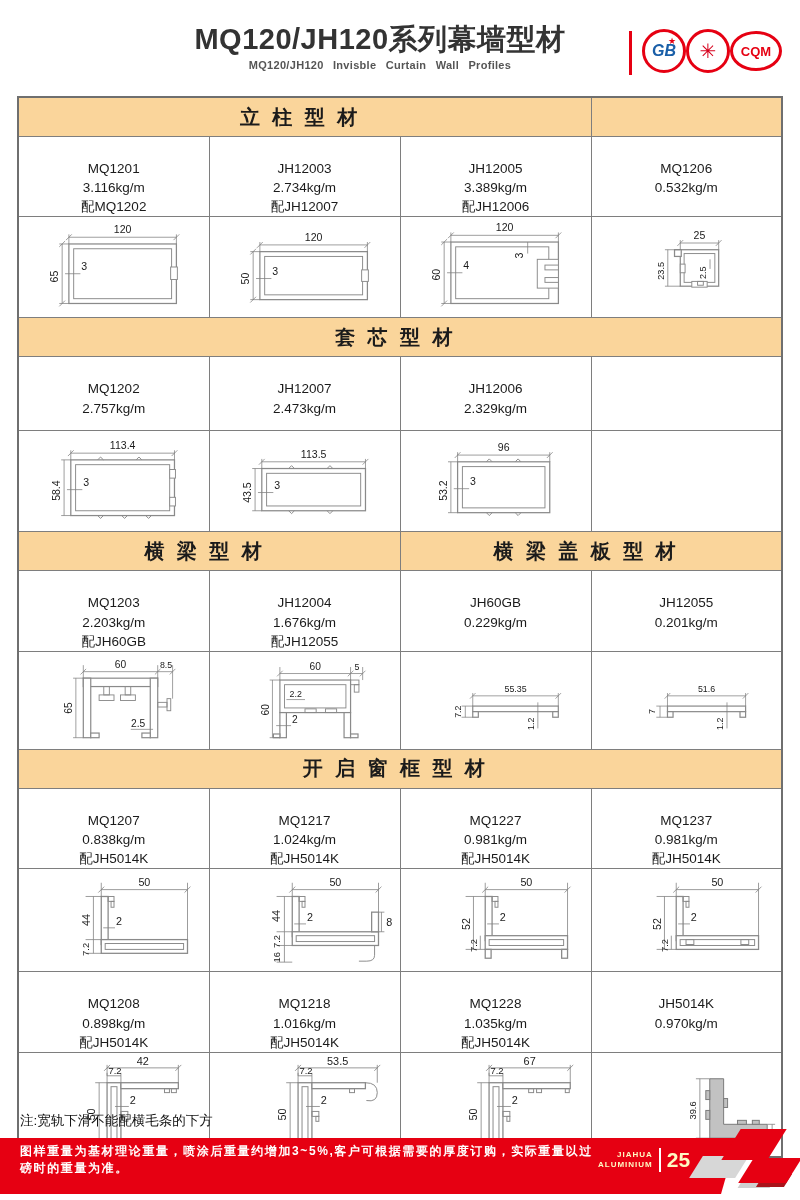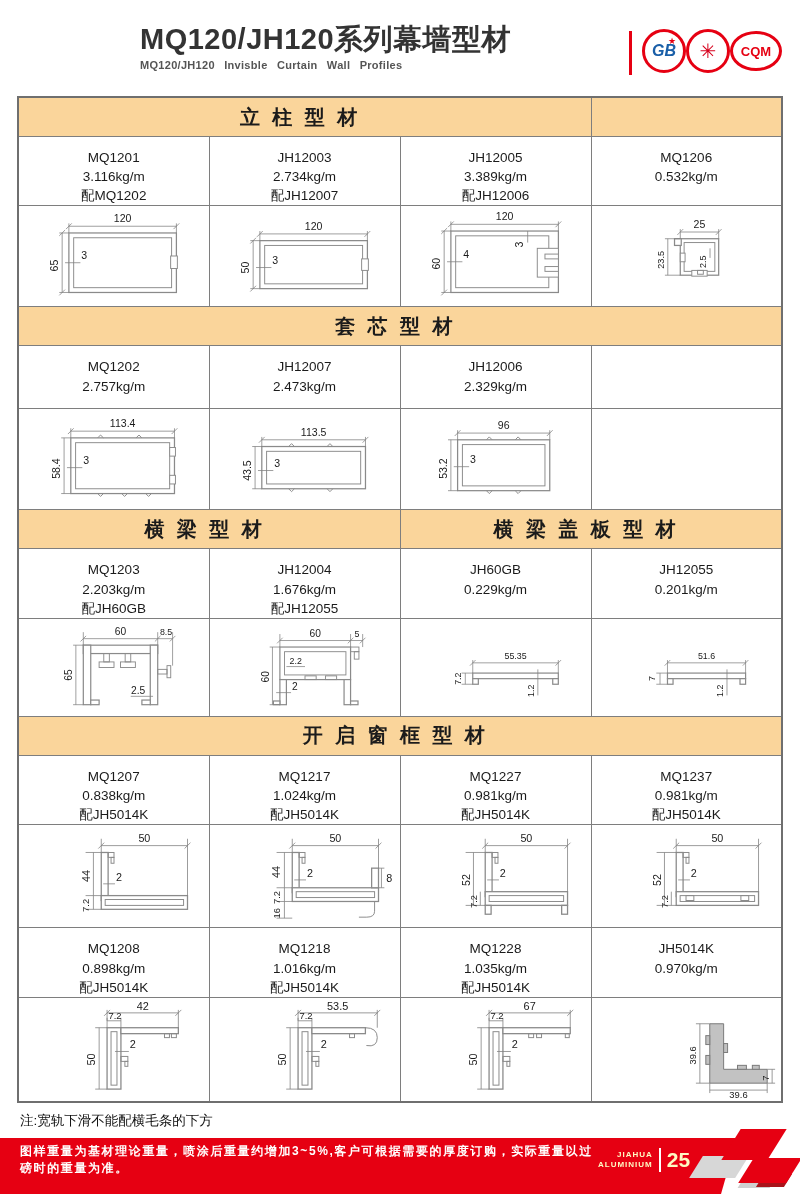--- a/index.html
+++ b/index.html
@@ -1,40 +1,40 @@
 <!DOCTYPE html>
 <html><head>
 <meta charset="utf-8">
 <style>
   html,body{margin:0;padding:0;background:#fff;}
   body{font-family:"Liberation Sans","DejaVu Sans",sans-serif;}
   #page{position:relative;width:800px;height:1200px;background:#fff;overflow:hidden;}
 
   
-  .hd-titleblock{position:absolute;top:24px;left:140px;width:480px;text-align:left;}
+  .hd-titleblock{position:absolute;top:24px;left:140px;width:480px;text-align:center;}
   .hd-title{font-size:29px;font-weight:700;color:#333;letter-spacing:0.5px;line-height:1.1;}
   .hd-sub{margin-top:3px;font-size:11px;color:#555;font-weight:700;word-spacing:6px;letter-spacing:0.3px;}
   .hd-divider{position:absolute;left:629px;top:31px;width:3px;height:44px;background:#e60012;}
   .logos{position:absolute;left:642px;top:29px;display:flex;gap:0;align-items:center;}
   .logo-circ{width:44px;height:44px;border-radius:50%;border:3px solid #e60012;box-sizing:border-box;
     display:flex;align-items:center;justify-content:center;position:relative;background:#fff;}
   .logo-gb-g{font-style:italic;font-weight:700;font-size:16px;color:#1a5fa8;}
   .logo-gb-star{position:absolute;top:4px;right:7px;color:#e60012;font-size:9px;}
   .logo-seal-in{color:#d6001c;font-size:20px;line-height:1;}
   .logo-cqm{width:52px;height:40px;border:3px solid #e60012;border-radius:50%;box-sizing:border-box;
     display:flex;align-items:center;justify-content:center;background:#fff;}
   .logo-cqm span{color:#e60012;font-weight:700;font-size:13px;letter-spacing:0;text-align:right;}
 
   
   table.profiles{position:absolute;left:17px;top:96px;width:766px;border-collapse:collapse;table-layout:fixed;
     border:2px solid #6f6f6f;}
   table.profiles td{border:1px solid #7e7e7e;padding:0;text-align:center;color:#1b1b1b;}
   td.th-sec{background:#FAD59B;font-size:20px;font-weight:700;color:#000;
     letter-spacing:0.62em;padding-left:0.62em;height:38px;}
-  tr.r-lab td{vertical-align:top;padding-top:11px;font-size:13.5px;line-height:1.42;}
+  tr.r-lab td{vertical-align:top;padding-top:22px;font-size:13.5px;line-height:1.42;}
   tr.r-lab3 td{height:57px;}
   tr.r-lab2 td{height:51px;}
   tr.r-draw td{vertical-align:middle;}
   tr.r-d100 td{height:100px;}  tr.r-d97 td{height:97px;}
   tr.r-d102 td{height:102px;}  tr.r-d103 td{height:103px;}
   svg.draw{display:block;margin:0 auto;}
 
   
   svg.draw .pf{fill:#fff;stroke:#8a8a8a;stroke-width:1.3;}
   svg.draw .pi{fill:none;stroke:#8a8a8a;stroke-width:1;}

